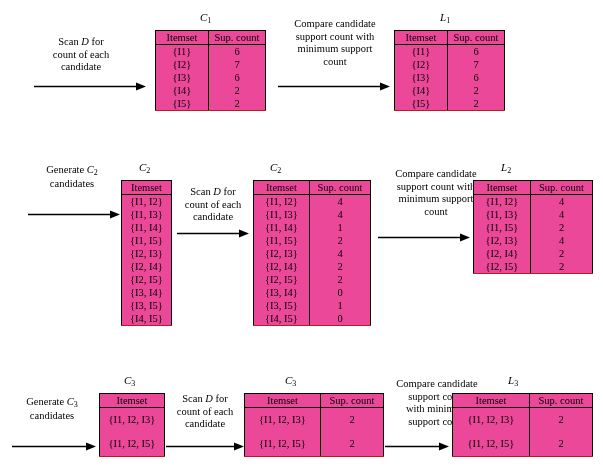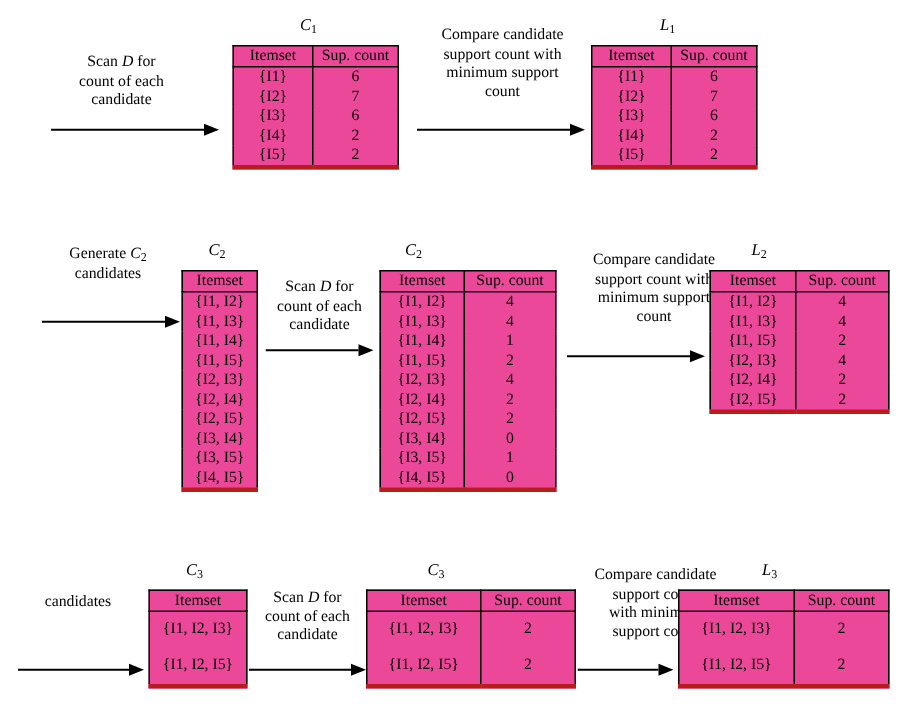--- a/index.html
+++ b/index.html
@@ -51,21 +51,21 @@
     font-weight: normal;
     text-align: center;
     padding: 0;
     line-height: 13px;
     height: 13px;
     white-space: nowrap;
   }
   table.grid th { border-bottom: 1px solid #000000; }
   
   table.grid tbody td { border-top: none; border-bottom: none; }
-  table.grid tbody tr:last-child td { border-bottom: 3px solid #b91c1c; }
+  table.grid tbody tr:last-child td { border-bottom: 1px solid #b91c1c; }
 
   
   table.grid.tall td { height: 24px; line-height: 24px; }
 
   
   .step {
     position: absolute;
     text-align: center;
     font-size: 10.5px;
     line-height: 12.5px;
@@ -348,20 +348,21 @@
           <td>2</td>
         </tr>
       <tr>
           <td>{I2, I5}</td>
           <td>2</td>
         </tr>
     </tbody>
   </table>
 
   <div class="step" style="left:6px; top:396px; width:92px;">
+    <span class="cap">Generate <i>C</i><sub>3</sub></span>
     <span class="cap">candidates</span>
   </div>
   <div class="arrow" style="left:12px; top:442px; width:84px;">
     <svg width="84" height="9" viewBox="0 0 84 9">
       <line x1="0" y1="4.5" x2="74" y2="4.5" stroke="#000" stroke-width="1.4"></line>
       <polygon points="74,0.5 84,4.5 74,8.5" fill="#000"></polygon>
     </svg>
   </div>
 
   <div class="tbl-label" style="left:124px; top:375px;">

